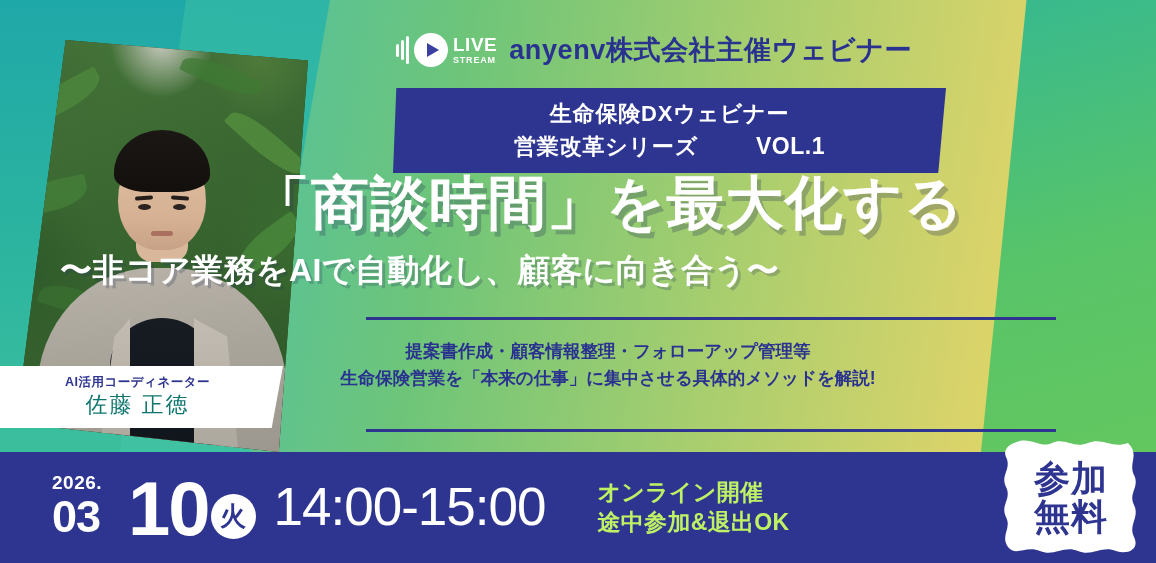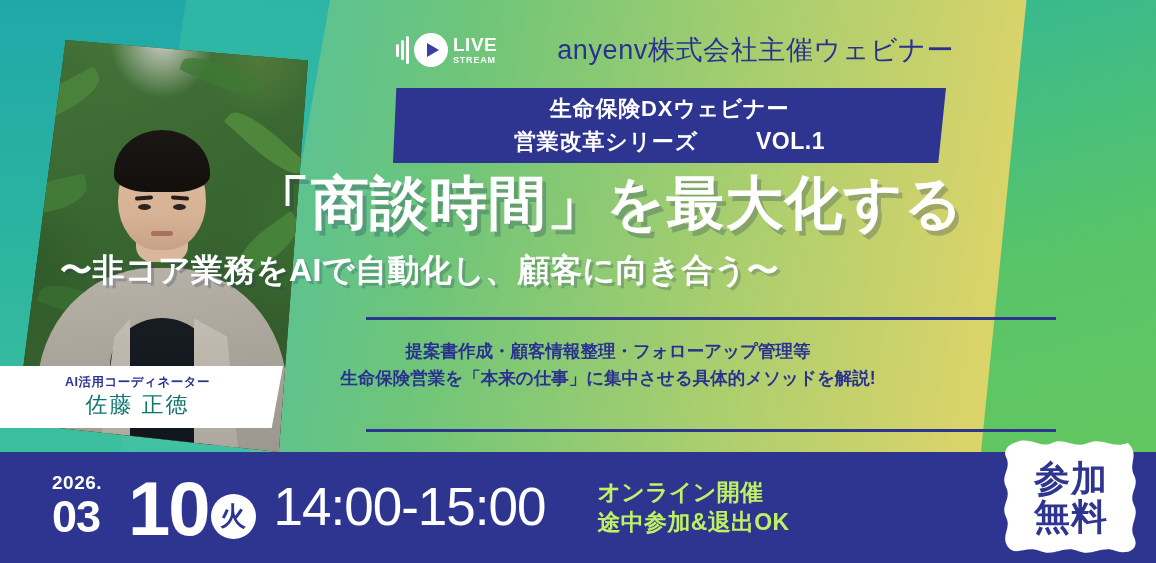--- a/index.html
+++ b/index.html
@@ -186,29 +186,29 @@
     width:0; height:0;
     border-left:12px solid #3a3fa0;
     border-top:7.5px solid transparent;
     border-bottom:7.5px solid transparent;
     margin-left:3px;
   }
   .live-text { display:flex; flex-direction:column; line-height:1; }
   .live-text .l1 { font-size:19px; font-weight:700; color:#fff; letter-spacing:.5px; }
   .live-text .l2 { font-size:9px; font-weight:700; color:#fff; letter-spacing:.8px; margin-top:2px; }
   .host-title {
-    font-size:27px; font-weight:400; color:#2a3290;
-    letter-spacing:.6px; white-space:nowrap;margin-left:48px;
+    font-size:27px; font-weight:700; color:#2a3290;
+    letter-spacing:.6px; white-space:nowrap;
   }
 
   
   .series-banner {
     position:absolute;
     left:393px; top:88px;
-    width:553px; height:75px;
+    width:553px; height:85px;
     background:#2e3590;
     clip-path:polygon(0.6% 0%, 100% 0%, 98.6% 100%, 0% 100%);
     display:flex; flex-direction:column;
     align-items:center; justify-content:center;
   }
   .series-banner .ln {
     color:#fff; font-size:22px; font-weight:700;
     letter-spacing:.8px; line-height:1.45;
     white-space:nowrap;
   }

